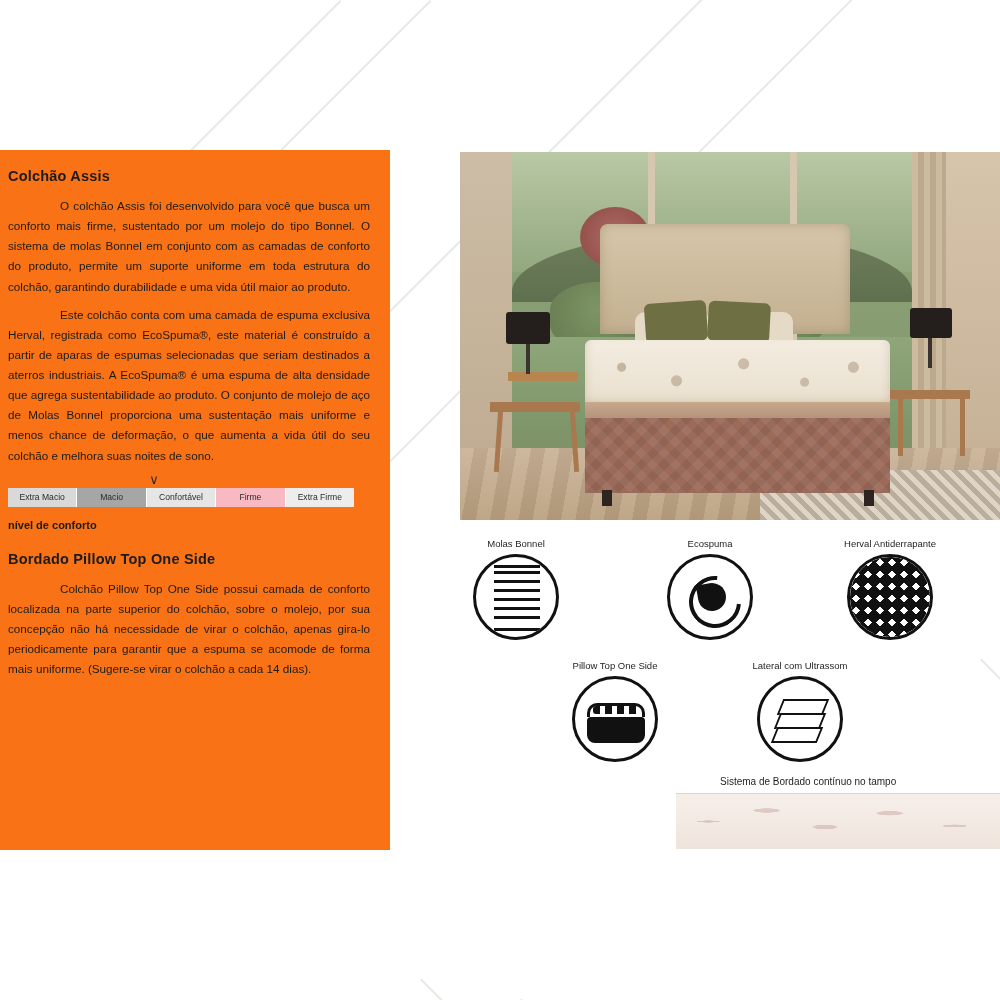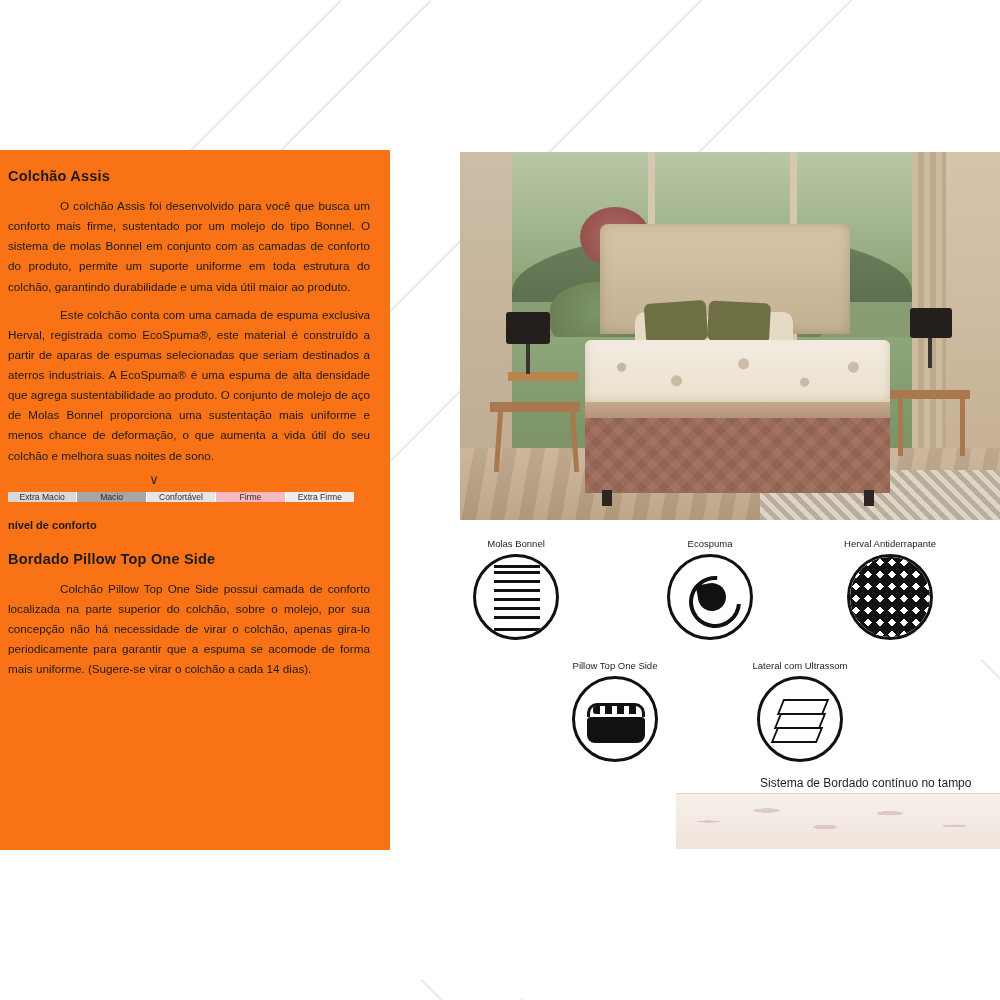--- a/index.html
+++ b/index.html
@@ -67,21 +67,20 @@
     color: #2a2a2a;
     line-height: 8px;
     margin-bottom: 4px;
     margin-right: 70px;
   }
   .comfort-bar {
     display: flex;
     width: 346px;
     height: 19px;
     font-size: 8.6px;
-    align-items: center;
   }
   .comfort-cell {
     flex: 1;
     display: flex;
     align-items: center;
     justify-content: center;
     color: #2b2b2b;
     border-right: 1px solid #ffffff;
     box-sizing: border-box;
   }
@@ -272,22 +271,22 @@
     background:
       radial-gradient(ellipse at 10% 50%, rgba(170,120,120,0.35) 0 10px, transparent 12px),
       radial-gradient(ellipse at 28% 30%, rgba(170,120,120,0.30) 0 12px, transparent 14px),
       radial-gradient(ellipse at 46% 60%, rgba(170,120,120,0.30) 0 11px, transparent 13px),
       radial-gradient(ellipse at 66% 35%, rgba(170,120,120,0.30) 0 12px, transparent 14px),
       radial-gradient(ellipse at 86% 58%, rgba(170,120,120,0.30) 0 11px, transparent 13px),
       linear-gradient(180deg,#f6efe9,#efe4dc);
     border-top: 1px solid #e0d4cc;
   }
   .bordado-title {
-    position:absolute; left:760px; top:776px;
-    font-size: 12px; color:#1e1e1e; white-space:nowrap;
+    position:absolute; left:720px; top:776px;
+    font-size: 10px; color:#1e1e1e; white-space:nowrap;
   }
 </style>
 </head>
 <body>
 
 <div id="page">
 
   <div class="wm" style="left:340px; top:0; width:2px; height:1400px; transform: rotate(45deg);"></div>
   <div class="wm" style="left:430px; top:0; width:2px; height:1400px; transform: rotate(45deg);"></div>
   <div class="wm" style="left:900px; top:-200px; width:2px; height:1400px; transform: rotate(45deg);"></div>

